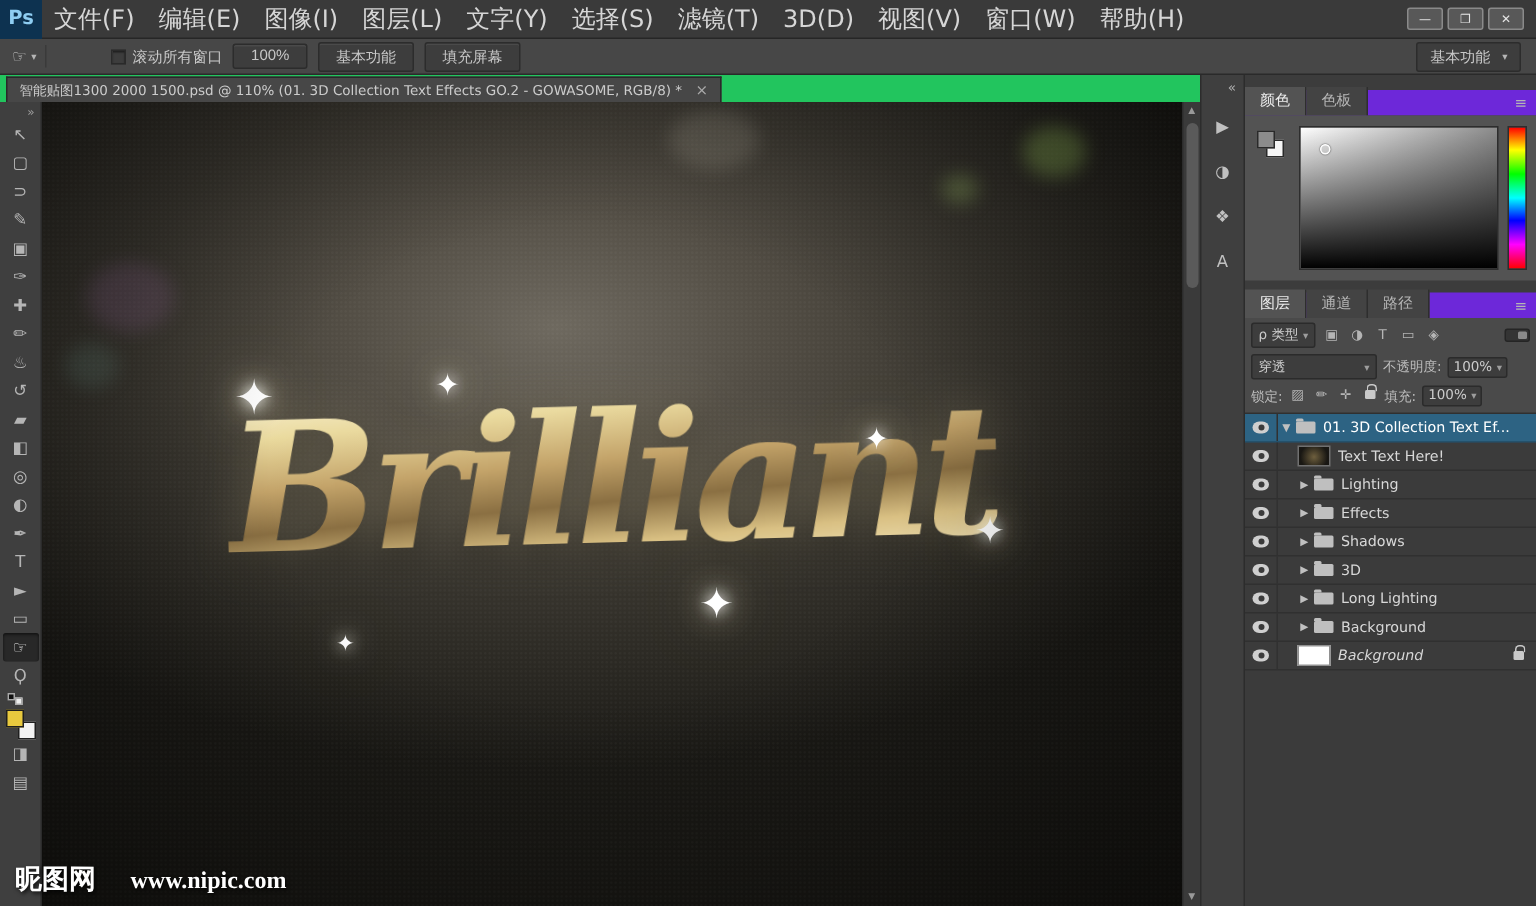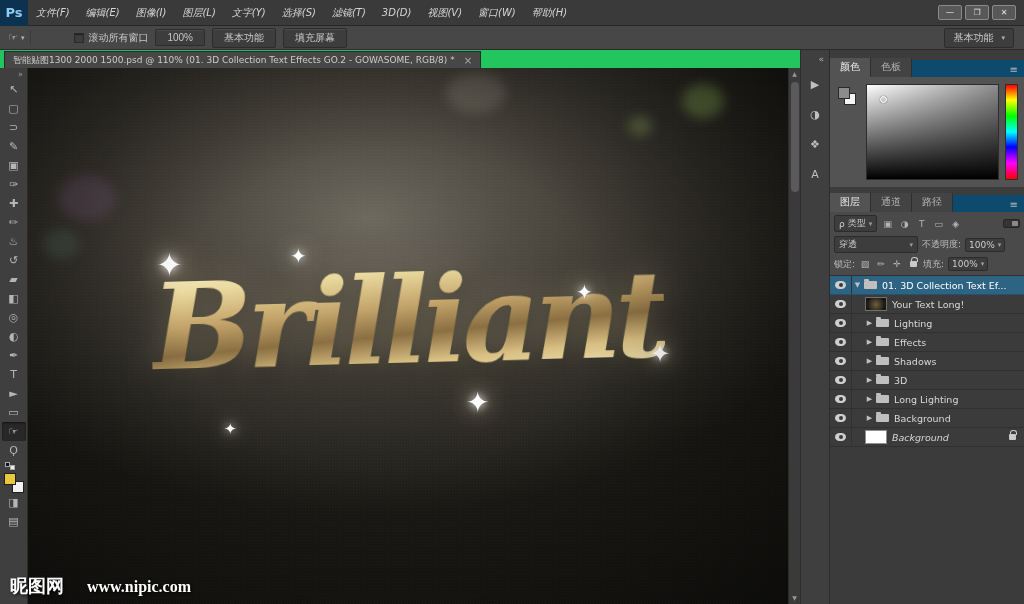--- a/index.html
+++ b/index.html
@@ -6,21 +6,21 @@
   body { background:#222; }
   .app {
     position:relative; width:1024px; height:604px; overflow:hidden;
     background:#3c3c3c; font-family:"DejaVu Sans","Liberation Sans",sans-serif;
     display:flex; flex-direction:column; user-select:none;
   }
 
   
   .menubar { height:26px; background:#3a3a3a; border-bottom:1px solid #262626; display:flex; align-items:center; flex:none; }
   .ps-logo { width:28px; height:26px; background:#0d3250; color:#8ecdf2; font-weight:bold; font-size:13px; display:flex; align-items:center; justify-content:center; }
-  .menu-item { padding:0 8px; font-size:10px; color:#d6d6d6; line-height:26px; white-space:nowrap; cursor:default;font-style:italic; }
+  .menu-item { padding:0 8px; font-size:16px; color:#d6d6d6; line-height:26px; white-space:nowrap; cursor:default; }
   .win-controls { margin-left:auto; display:flex; gap:3px; padding-right:8px; }
   .win-btn { width:24px; height:15px; background:#585858; border:1px solid #8a8a8a; color:#e6e6e6; font-size:8px; line-height:13px; text-align:center; border-radius:2px; }
 
   
   .optionsbar { height:24px; background:#474747; border-bottom:1px solid #2a2a2a; display:flex; align-items:center; gap:7px; padding:0 6px; flex:none; }
   .tool-preview { display:flex; align-items:center; gap:3px; color:#cfcfcf; font-size:11px; padding:1px 6px 1px 2px; border-right:1px solid #3a3a3a; }
   .dd-arrow { font-size:7px; color:#b5b5b5; }
   .opt-check { display:flex; align-items:center; gap:4px; font-size:10px; color:#c8c8c8;padding-left:36px; }
   .checkbox-box { width:10px; height:10px; background:#3d3d3d; border:1px solid #2a2a2a; box-shadow:inset 0 1px 1px rgba(0,0,0,.5); }
   .opt-btn { background:#3d3d3d; border:1px solid #2c2c2c; color:#c8c8c8; font-size:10px; padding:2px 11px; border-radius:2px; box-shadow:inset 0 1px 0 rgba(255,255,255,.07); cursor:default; }
@@ -73,21 +73,21 @@
   .v-thumb { width:8px; height:110px; background:#5a5a5a; border-radius:4px; margin-top:2px; }
   .v-fill { flex:1; }
 
   
   .dock-strip { width:30px; flex:none; background:#3f3f3f; border-left:1px solid #2c2c2c; border-right:1px solid #2c2c2c; display:flex; flex-direction:column; align-items:center; padding-top:4px; gap:10px; }
   .dock-collapse { color:#b0b0b0; font-size:9px; align-self:flex-end; padding-right:5px; }
   .dock-icon { width:22px; height:20px; display:flex; align-items:center; justify-content:center; color:#c0c0c0; font-size:11px; border-radius:2px; }
 
   
   .panels { flex:1; display:flex; flex-direction:column; background:#3c3c3c; min-width:0; }
-  .panel-tabs { display:flex; align-items:flex-end; height:17px; background:#0c4a6e; flex:none; }
+  .panel-tabs { display:flex; align-items:flex-end; height:17px; background:#6d28d9; flex:none; }
   .panel-tab { padding:2px 10px 3px; font-size:10px; color:#b5b5b5; background:#434343; border-right:1px solid #2e2e2e; cursor:default; }
   .panel-tab.active { background:#535353; color:#ececec; }
   .panel-menu { margin-left:auto; color:#b5b5b5; font-size:10px; padding:0 6px 2px; }
 
   .color-panel { margin-top:10px; flex:none; display:flex; flex-direction:column; }
   .color-body { height:110px; background:#535353; display:flex; gap:6px; padding:7px 6px; }
   .mini-swatches { position:relative; width:24px; flex:none; }
   .cp-bg { position:absolute; left:8px; top:9px; width:12px; height:12px; background:#f5f5f5; border:1px solid #2a2a2a; }
   .cp-fg { position:absolute; left:2px; top:3px; width:12px; height:12px; background:#8c8c8c; border:1px solid #2a2a2a; }
   .sv-square { flex:1; position:relative; border:1px solid #2d2d2d;
@@ -384,21 +384,21 @@
             <span class="tri">▼</span>
             <span class="folder"></span>
             <span class="layer-name">01. 3D Collection Text Ef...</span>
           </div>
           <div class="layer-row">
             <div class="eye-cell">
                 <span class="eye"></span>
               </div>
             <span class="indent"></span>
             <span class="thumb"></span>
-            <span class="layer-name">Your Text Long!</span>
+            <span class="layer-name">Text Text Here!</span>
           </div>
           <div class="layer-row">
             <div class="eye-cell">
                 <span class="eye"></span>
               </div>
             <span class="indent"></span>
             <span class="tri">▶</span>
             <span class="folder"></span>
             <span class="layer-name">Lighting</span>
           </div>

